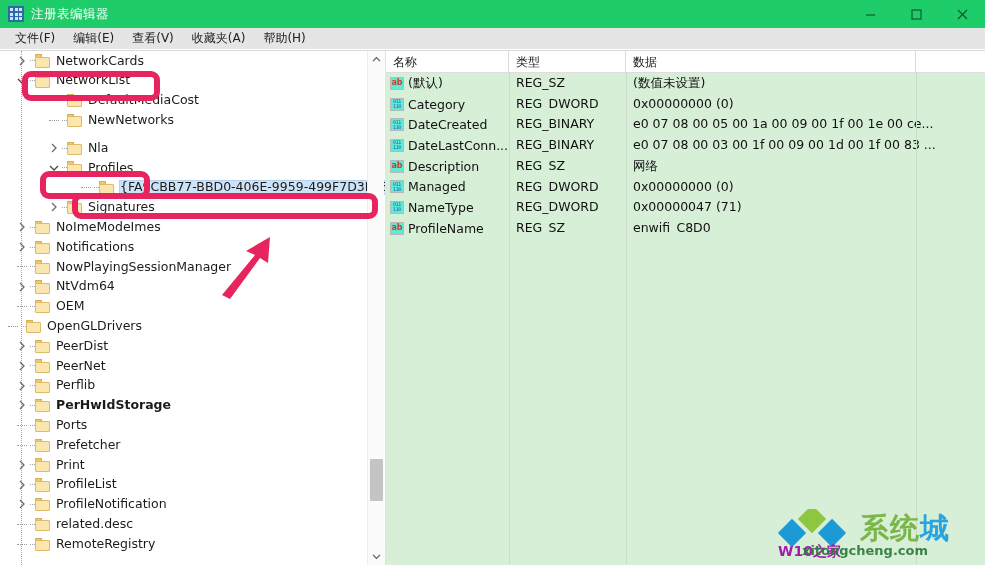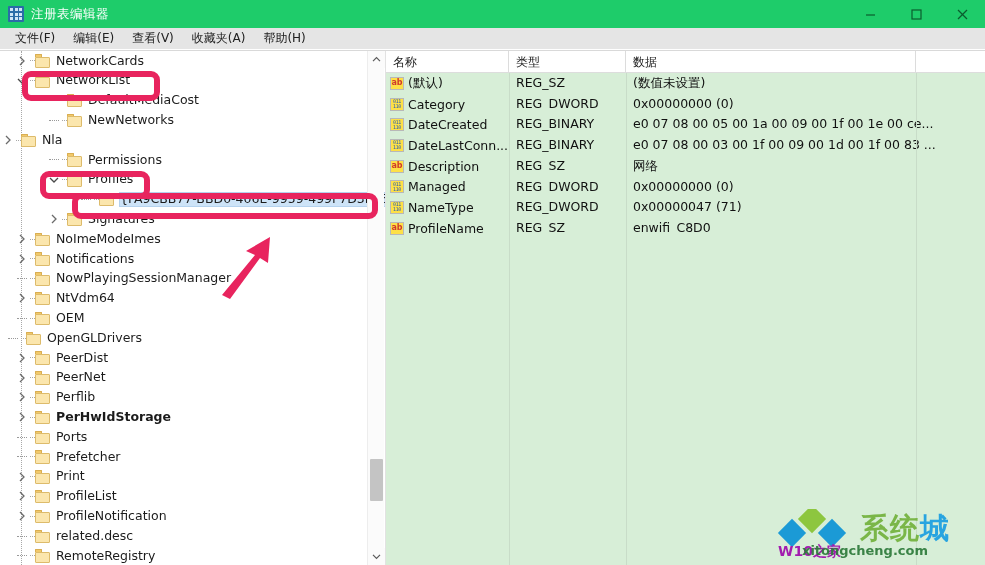--- a/index.html
+++ b/index.html
@@ -237,21 +237,21 @@
   }
   .vcol-name { width: 123px; flex: 0 0 123px; display: flex; align-items: center; padding-left: 4px; }
   .vcol-type { width: 117px; flex: 0 0 117px; }
   .vcol-data { flex: 1 1 auto; }
   .vname-text { padding-left: 4px; font-size: 12.5px; font-family: "DejaVu Sans", sans-serif; color:#111; }
 
   
   .vicon {
     width: 14px; height: 13px;
     flex: 0 0 14px;
-    background: #fde047;
+    background: #5eead4;
     border: 1px solid #b8b8b8;
     position: relative;
     display: flex;
     align-items: center;
     justify-content: center;
     overflow: hidden;
   }
   .vicon .ab {
     font-size: 8px;
     font-weight: bold;
@@ -425,43 +425,32 @@
               <div class="tw-dots">
                 <div class="dline"></div>
               </div>
               <div style="width: 5px; height: 1px; border-top: 1px dotted rgb(168, 168, 168); flex: 0 0 5px;"></div>
               <div class="folder">
                 <div class="tab"></div>
                 <div class="body"></div>
               </div>
               <span class="tree-label">NewNetworks</span>
             </div>
-            <div class="tree-row" style="">
+            <div class="tree-row" style="padding-left: 46px; margin-top: 8px;">
               <div class="tw-expander">
                 <svg width="8" height="10" viewBox="0 0 8 10">
                   <path d="M2 1 L6 5 L2 9" fill="none" stroke="#6b6b6b" stroke-width="1.3"></path>
                 </svg>
               </div>
               <div style="width: 5px; height: 1px; border-top: 1px dotted rgb(168, 168, 168); flex: 0 0 5px;"></div>
               <div class="folder">
                 <div class="tab"></div>
                 <div class="body"></div>
               </div>
               <span class="tree-label">Nla</span>
-            </div>
-            <div class="tree-row" style="padding-left: 46px;">
-              <div class="tw-dots">
-                <div class="dline"></div>
-              </div>
-              <div style="width: 5px; height: 1px; border-top: 1px dotted rgb(168, 168, 168); flex: 0 0 5px;"></div>
-              <div class="folder">
-                <div class="tab"></div>
-                <div class="body"></div>
-              </div>
-              <span class="tree-label">Permissions</span>
             </div>
             <div class="tree-row" style="padding-left: 46px;">
               <div class="tw-expander">
                 <svg width="10" height="8" viewBox="0 0 10 8">
                   <path d="M1 2 L5 6 L9 2" fill="none" stroke="#4a4a4a" stroke-width="1.3"></path>
                 </svg>
               </div>
               <div style="width: 5px; height: 1px; border-top: 1px dotted rgb(168, 168, 168); flex: 0 0 5px;"></div>
               <div class="folder">
                 <div class="tab"></div>

